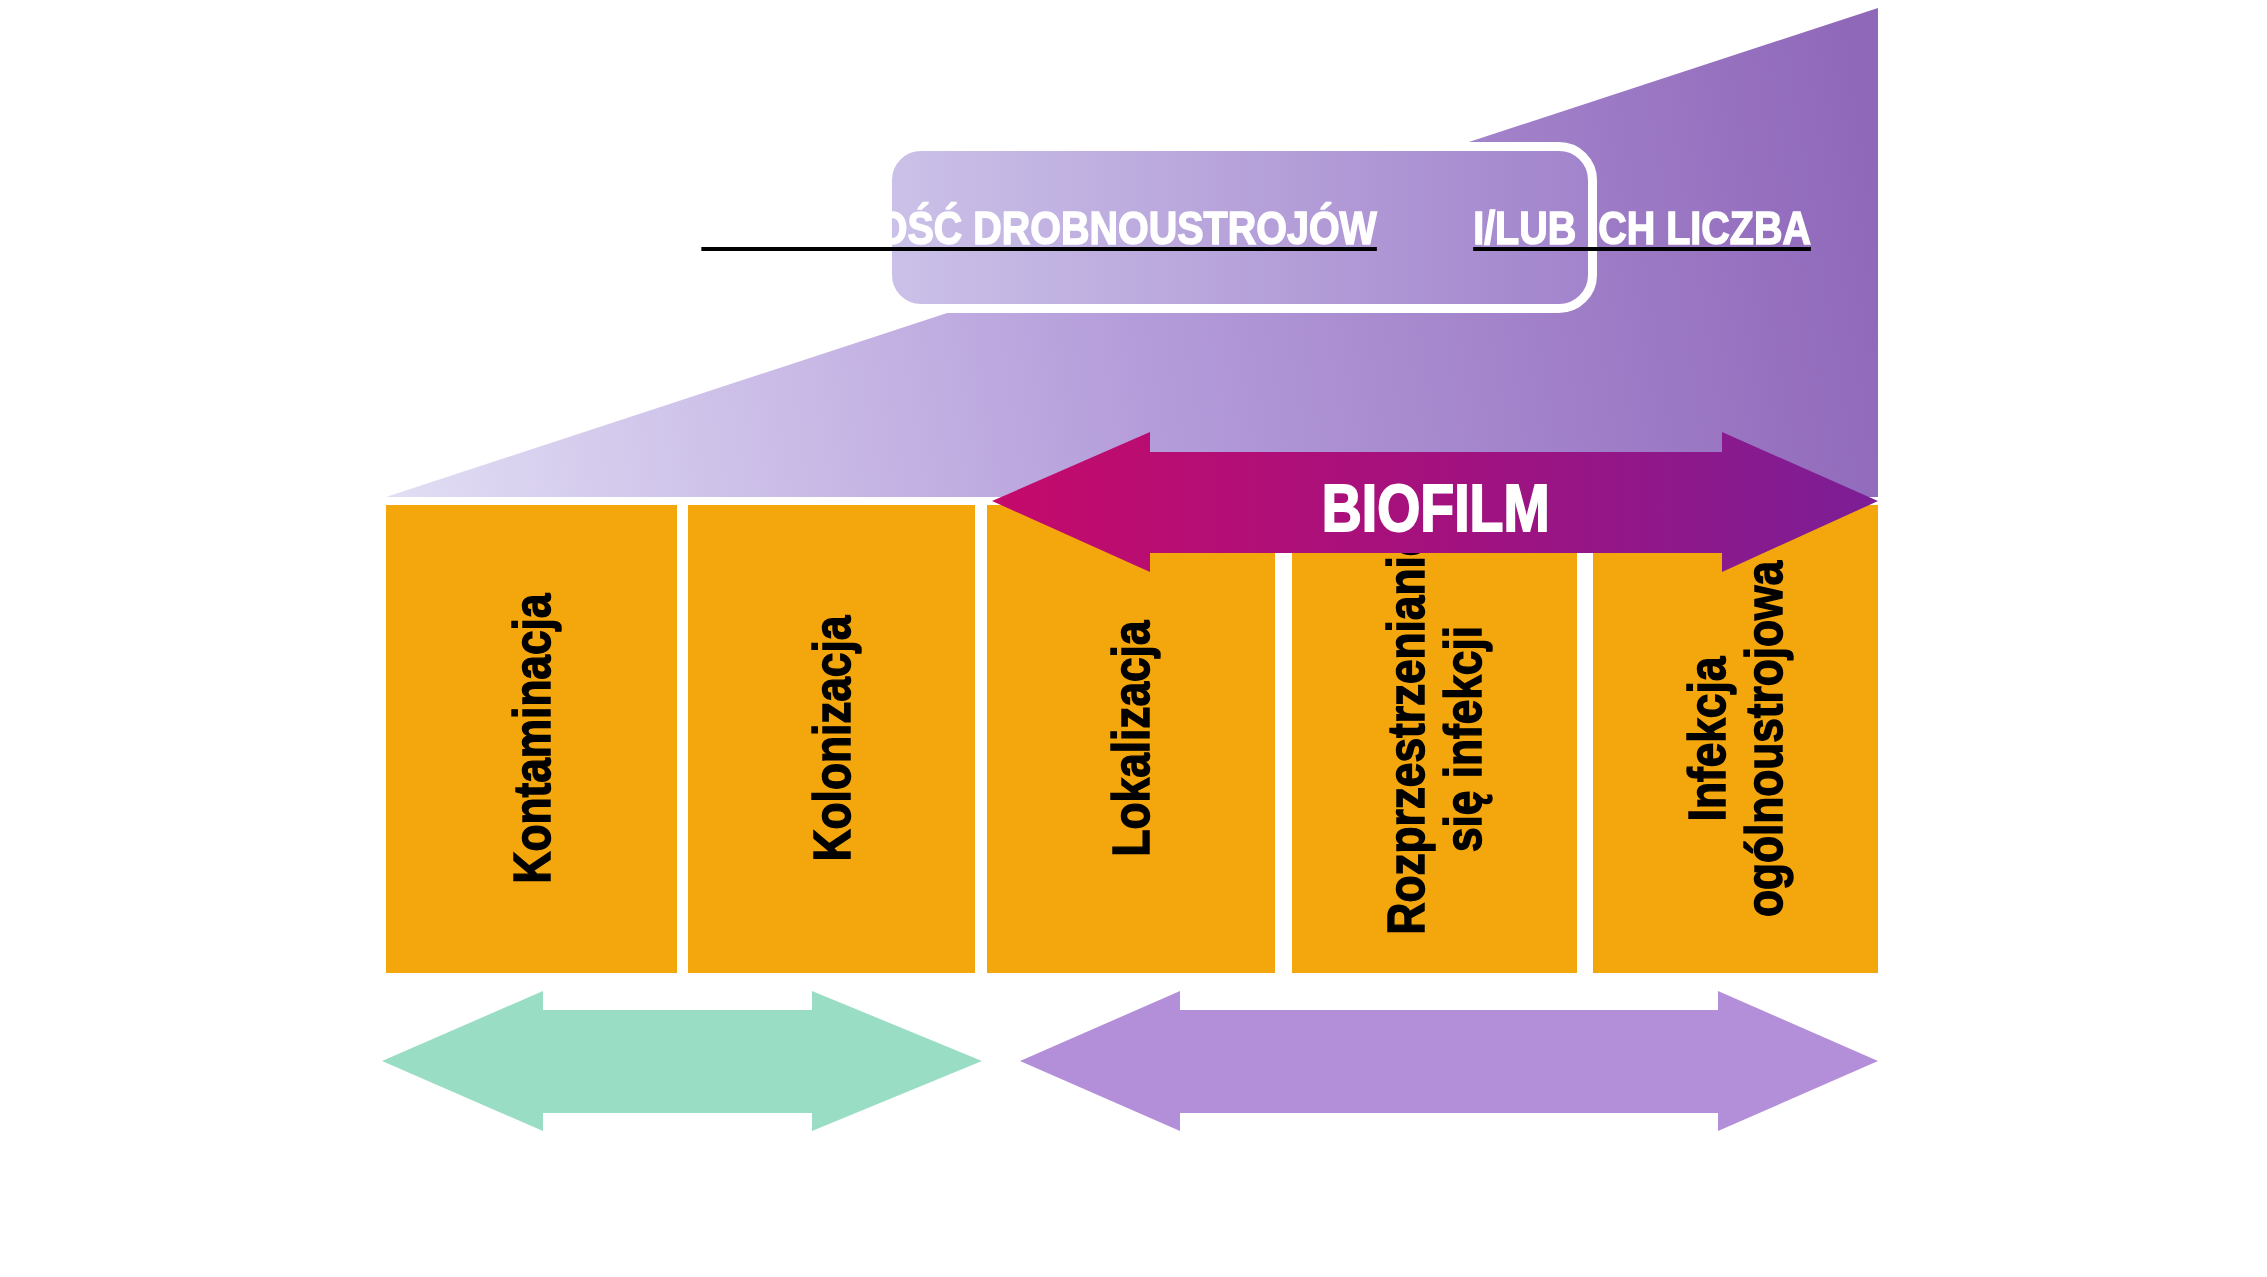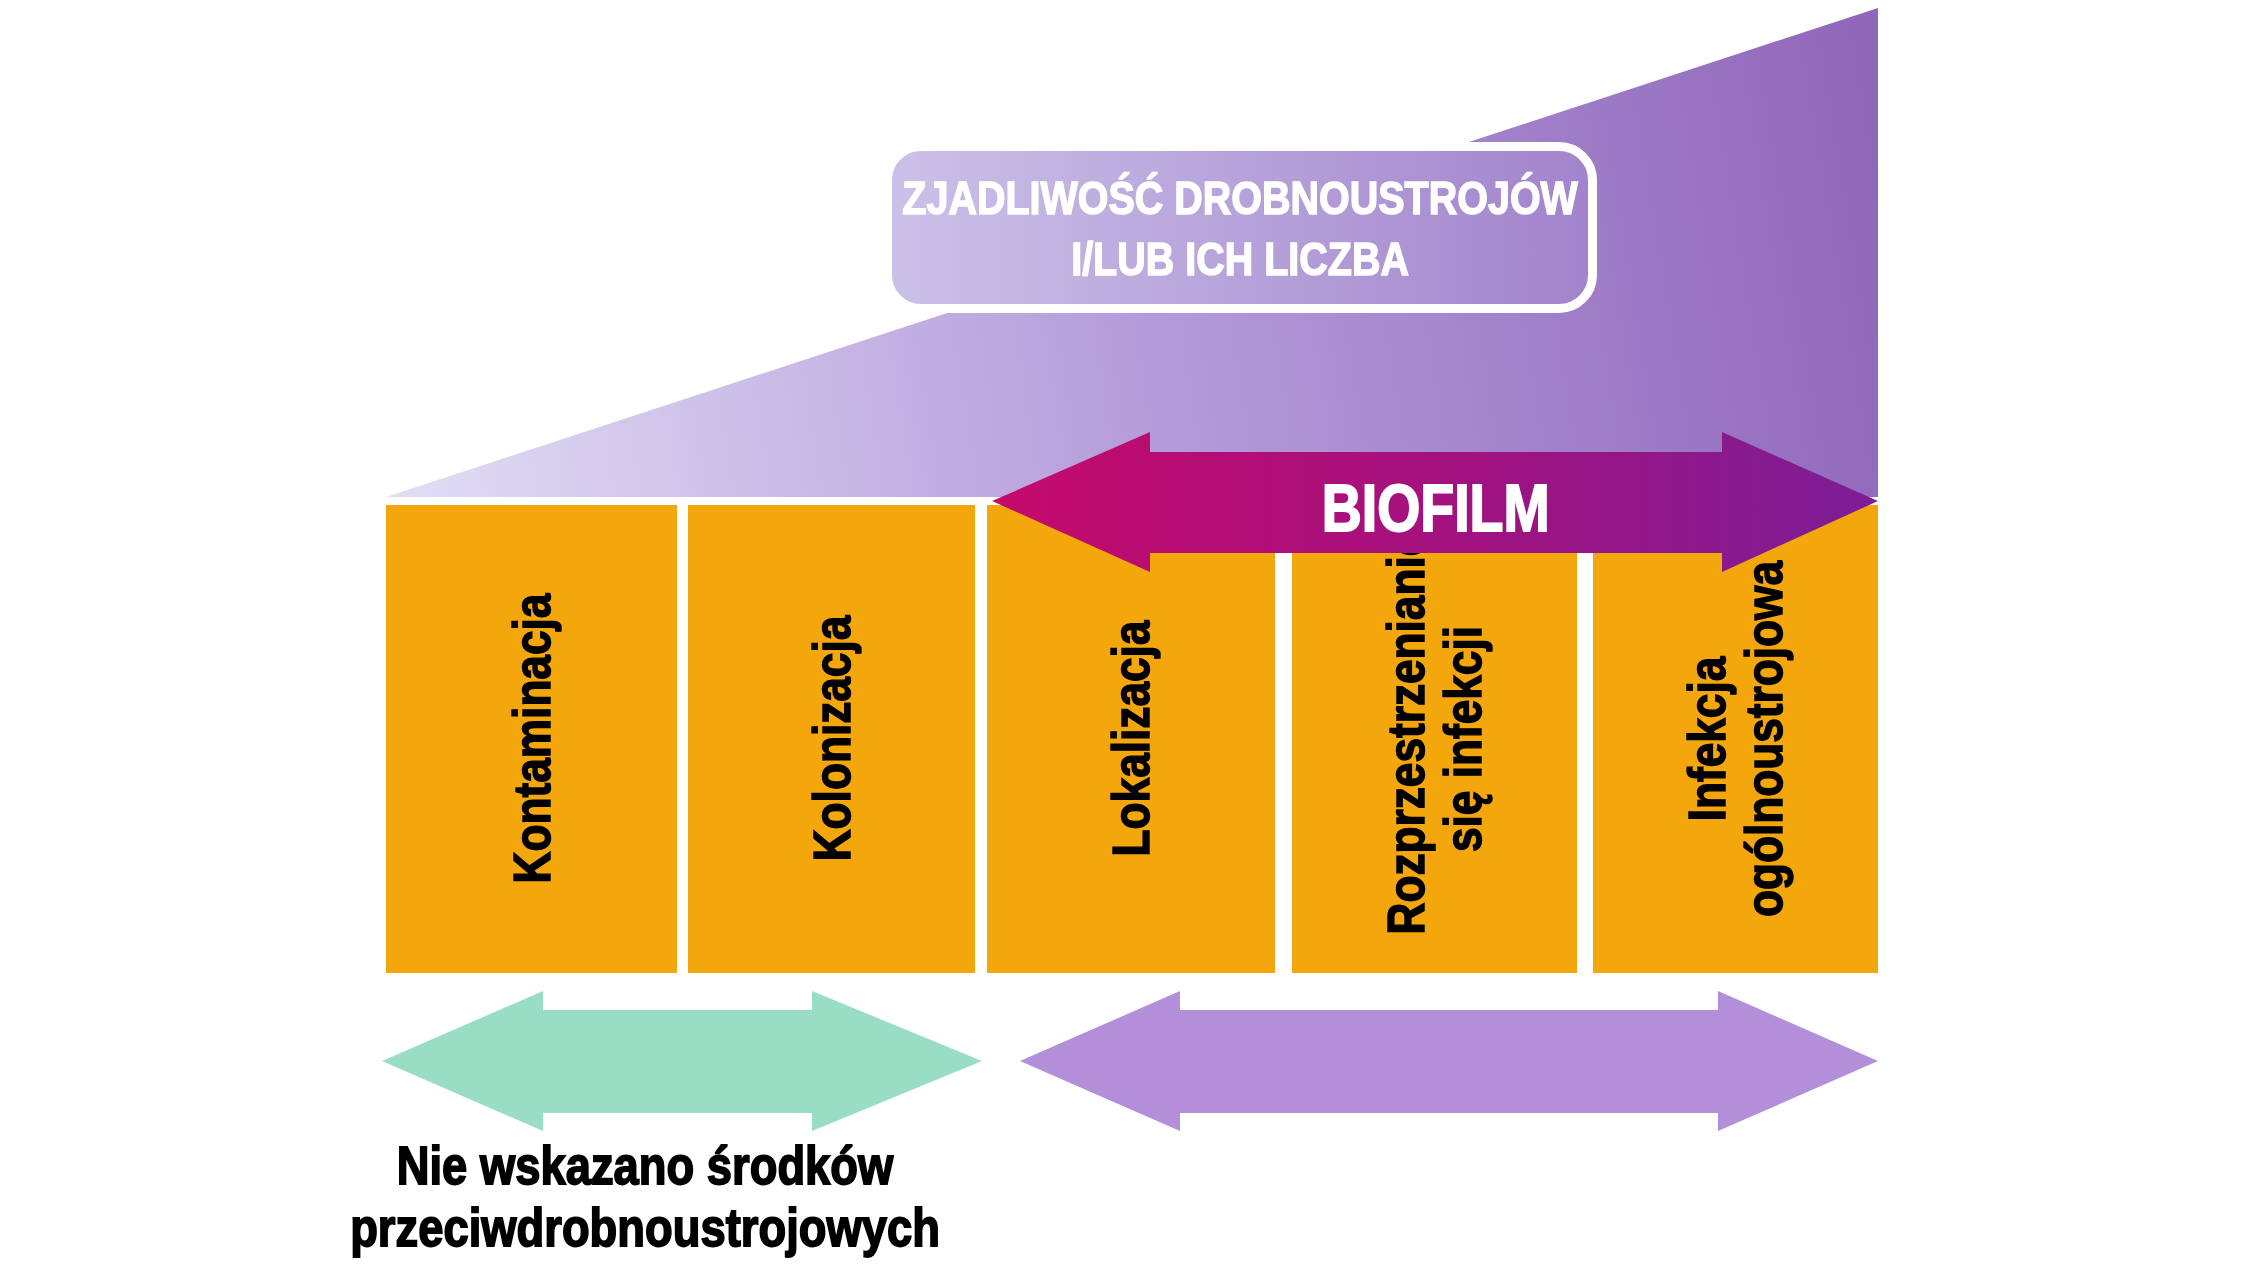--- a/index.html
+++ b/index.html
@@ -46,23 +46,23 @@
     z-index: 4;
     left: 883px;
     top: 142px;
     width: 714px;
     height: 171px;
     box-sizing: border-box;
     border: 9px solid #ffffff;
     border-radius: 38px;
     background: linear-gradient(to right, #cbc1e8, #a284cc);
     display: flex;
-    flex-direction: column;
     align-items: center;
     justify-content: center;
+    text-decoration: underline;
   }
   .title-box span {
     color: #ffffff;
     font-weight: bold;
     font-size: 47px;
     line-height: 61px;
     white-space: nowrap;
     transform: scaleX(0.84);
     -webkit-text-stroke: 1.5px #ffffff;
   }
@@ -156,18 +156,14 @@
 
   <div class="biofilm-text">
     <span>BIOFILM</span>
   </div>
 
   <div class="title-box">
     <span>ZJADLIWOŚĆ DROBNOUSTROJÓW</span>
     <span>I/LUB ICH LICZBA</span>
   </div>
 
-  <div class="caption caption-left">
-    <span>Nie wskazano środków
-przeciwdrobnoustrojowych</span>
-  </div>
 
 </div>
 
 </body></html>

